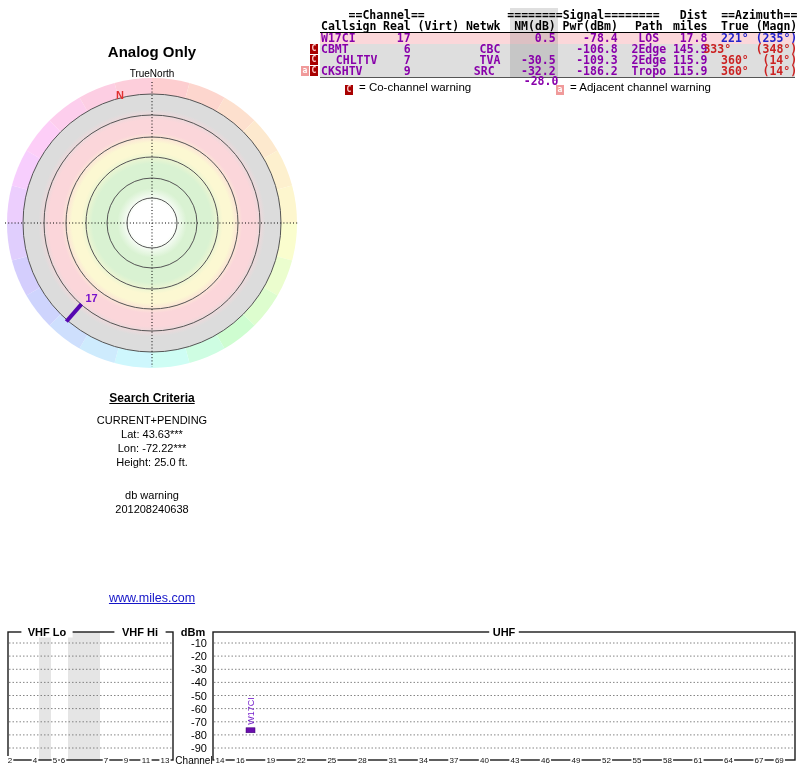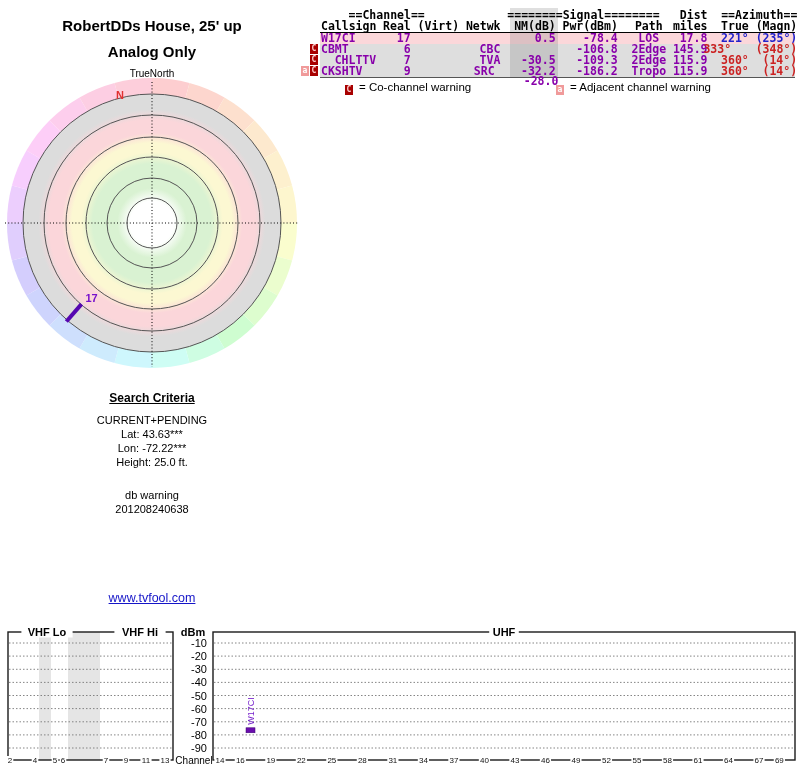--- a/index.html
+++ b/index.html
@@ -44,21 +44,20 @@
   .legend-item .wicon{position:relative;display:inline-block;top:1px;margin-right:6px;}
   
   #spectrum{left:0;top:618px;}
   svg text{font-family:"Liberation Sans",sans-serif;}
 </style>
 </head>
 <body>
 
 <div id="page">
 
-  <div id="title" class="abs ctr">RobertDDs House, 25' up</div>
   <div id="subtitle" class="abs ctr">Analog Only</div>
   <div id="truenorth" class="abs ctr">TrueNorth</div>
 
   <svg id="radar" class="abs" width="304" height="300">
       <path d="M152,147 L152.0,2.0 A145,145 0 0,1 189.5,6.9 Z" fill="hsl(357,92%,90%)"></path>
       <path d="M152,147 L189.5,6.9 A145,145 0 0,1 224.5,21.4 Z" fill="hsl(10,92%,90%)"></path>
       <path d="M152,147 L224.5,21.4 A145,145 0 0,1 254.5,44.5 Z" fill="hsl(23,92%,90%)"></path>
       <path d="M152,147 L254.5,44.5 A145,145 0 0,1 277.6,74.5 Z" fill="hsl(34,92%,90%)"></path>
       <path d="M152,147 L277.6,74.5 A145,145 0 0,1 292.1,109.5 Z" fill="hsl(43,92%,90%)"></path>
       <path d="M152,147 L292.1,109.5 A145,145 0 0,1 297.0,147.0 Z" fill="hsl(51,92%,90%)"></path>
@@ -147,21 +146,21 @@
         <span class="cell" style="left: 145.9px; width: 34.5px; text-align: right; color: rgb(136, 0, 170);">CBC</span>
         <span class="cell" style="left: 197px; width: 41.4px; text-align: right; color: rgb(136, 0, 170); margin-top: 32px;">-28.0</span>
         <span class="cell" style="left: 242.5px; width: 55.2px; text-align: right; color: rgb(136, 0, 170);">-106.8</span>
         <span class="cell" style="left: 311.5px; width: 34.5px; text-align: center; color: rgb(136, 0, 170);">2Edge</span>
         <span class="cell" style="left: 352.9px; width: 34.5px; text-align: right; color: rgb(136, 0, 170);">145.9</span>
         <span class="cell" style="left: 380px; width: 34.5px; text-align: center; color: rgb(204, 34, 34);">333°</span>
         <span class="cell" style="left: 435.7px; width: 41.4px; text-align: right; color: rgb(204, 34, 34);">(348°)</span>
         <span class="wicon c" style="left: -10px;">C</span>
       </div>
       <div class="trow drow" style="top: 47px; background: rgb(222, 222, 222);">
-        <span class="cell" style="left: 1px; width: 55.2px; text-align: right; color: rgb(136, 0, 170);">CHLTTV</span>
+        <span class="cell" style="left: 1px; width: 55.2px; text-align: center; color: rgb(136, 0, 170); padding-left: 8px;">CHLTTV</span>
         <span class="cell" style="left: 63.1px; width: 27.6px; text-align: right; color: rgb(136, 0, 170);">7</span>
         <span class="cell" style="left: 97.6px; width: 41.4px; text-align: right; color: rgb(136, 0, 170);"></span>
         <span class="cell" style="left: 145.9px; width: 34.5px; text-align: right; color: rgb(136, 0, 170);">TVA</span>
         <span class="cell" style="left: 194.2px; width: 41.4px; text-align: right; color: rgb(136, 0, 170);">-30.5</span>
         <span class="cell" style="left: 242.5px; width: 55.2px; text-align: right; color: rgb(136, 0, 170);">-109.3</span>
         <span class="cell" style="left: 311.5px; width: 34.5px; text-align: center; color: rgb(136, 0, 170);">2Edge</span>
         <span class="cell" style="left: 352.9px; width: 34.5px; text-align: right; color: rgb(136, 0, 170);">115.9</span>
         <span class="cell" style="left: 394.3px; width: 34.5px; text-align: right; color: rgb(204, 34, 34);">360°</span>
         <span class="cell" style="left: 435.7px; width: 41.4px; text-align: right; color: rgb(204, 34, 34);">(14°)</span>
         <span class="wicon c" style="left: -10px;">C</span>
@@ -192,21 +191,21 @@
 
   <div id="search-heading" class="abs srch">Search Criteria</div>
   <div id="search-mode" class="abs srch">CURRENT+PENDING</div>
   <div id="search-lat" class="abs srch">Lat: 43.63***</div>
   <div id="search-lon" class="abs srch">Lon: -72.22***</div>
   <div id="search-height" class="abs srch">Height: 25.0 ft.</div>
   <div id="db-label" class="abs srch">db warning</div>
   <div id="db-code" class="abs srch">201208240638</div>
 
   <div id="site-link" class="abs">
-    <a href="#">www.tvfool.com</a>
+    <a href="#">www.miles.com</a>
   </div>
 
   <svg id="spectrum" class="abs" width="800" height="150">
       <rect x="39" y="14" width="12" height="128" fill="#e5e5e5"></rect>
       <rect x="68" y="14" width="32" height="128" fill="#e5e5e5"></rect>
       <line x1="9" y1="25.0" x2="172" y2="25.0" stroke="#777" stroke-width="0.9" stroke-dasharray="1.5 2"></line>
       <line x1="214" y1="25.0" x2="794" y2="25.0" stroke="#777" stroke-width="0.9" stroke-dasharray="1.5 2"></line>
       <text x="207" y="29" text-anchor="end" font-size="11" fill="#000">-10</text>
       <line x1="9" y1="38.1" x2="172" y2="38.1" stroke="#777" stroke-width="0.9" stroke-dasharray="1.5 2"></line>
       <line x1="214" y1="38.1" x2="794" y2="38.1" stroke="#777" stroke-width="0.9" stroke-dasharray="1.5 2"></line>

